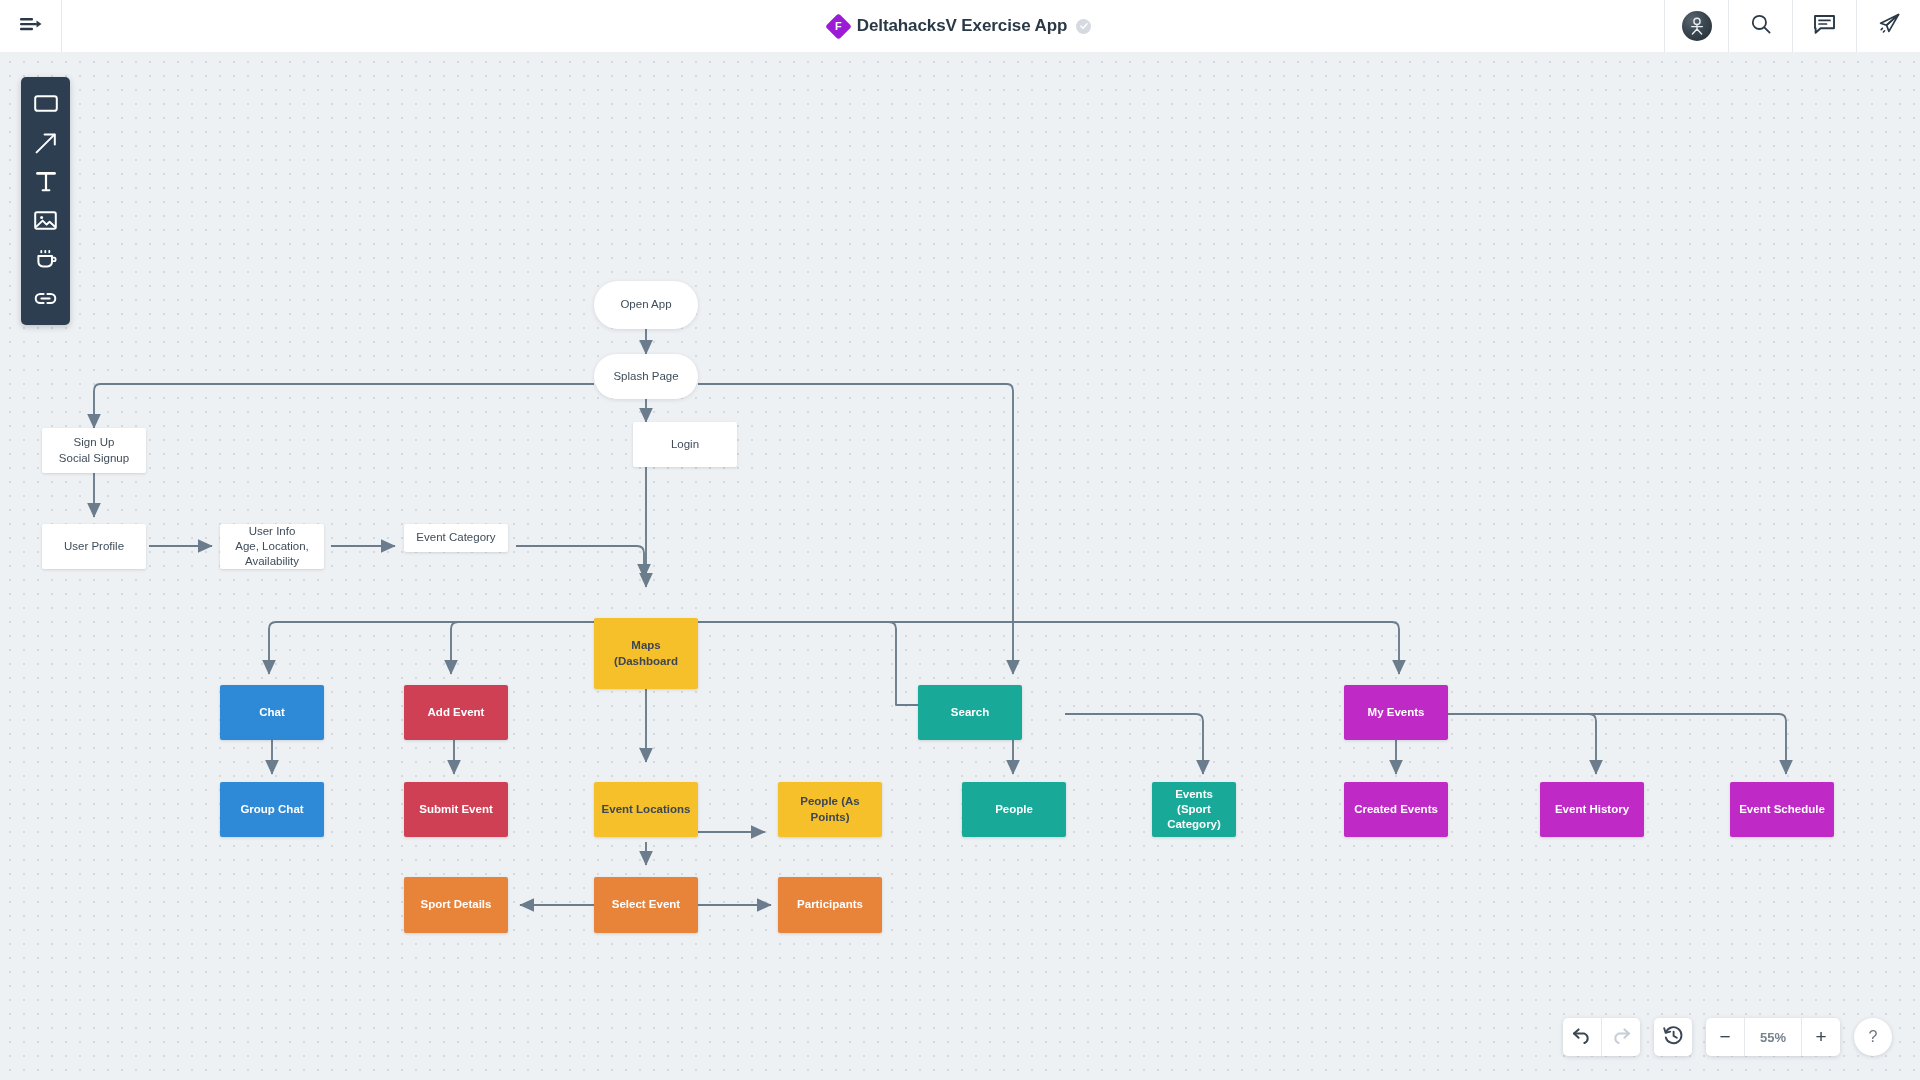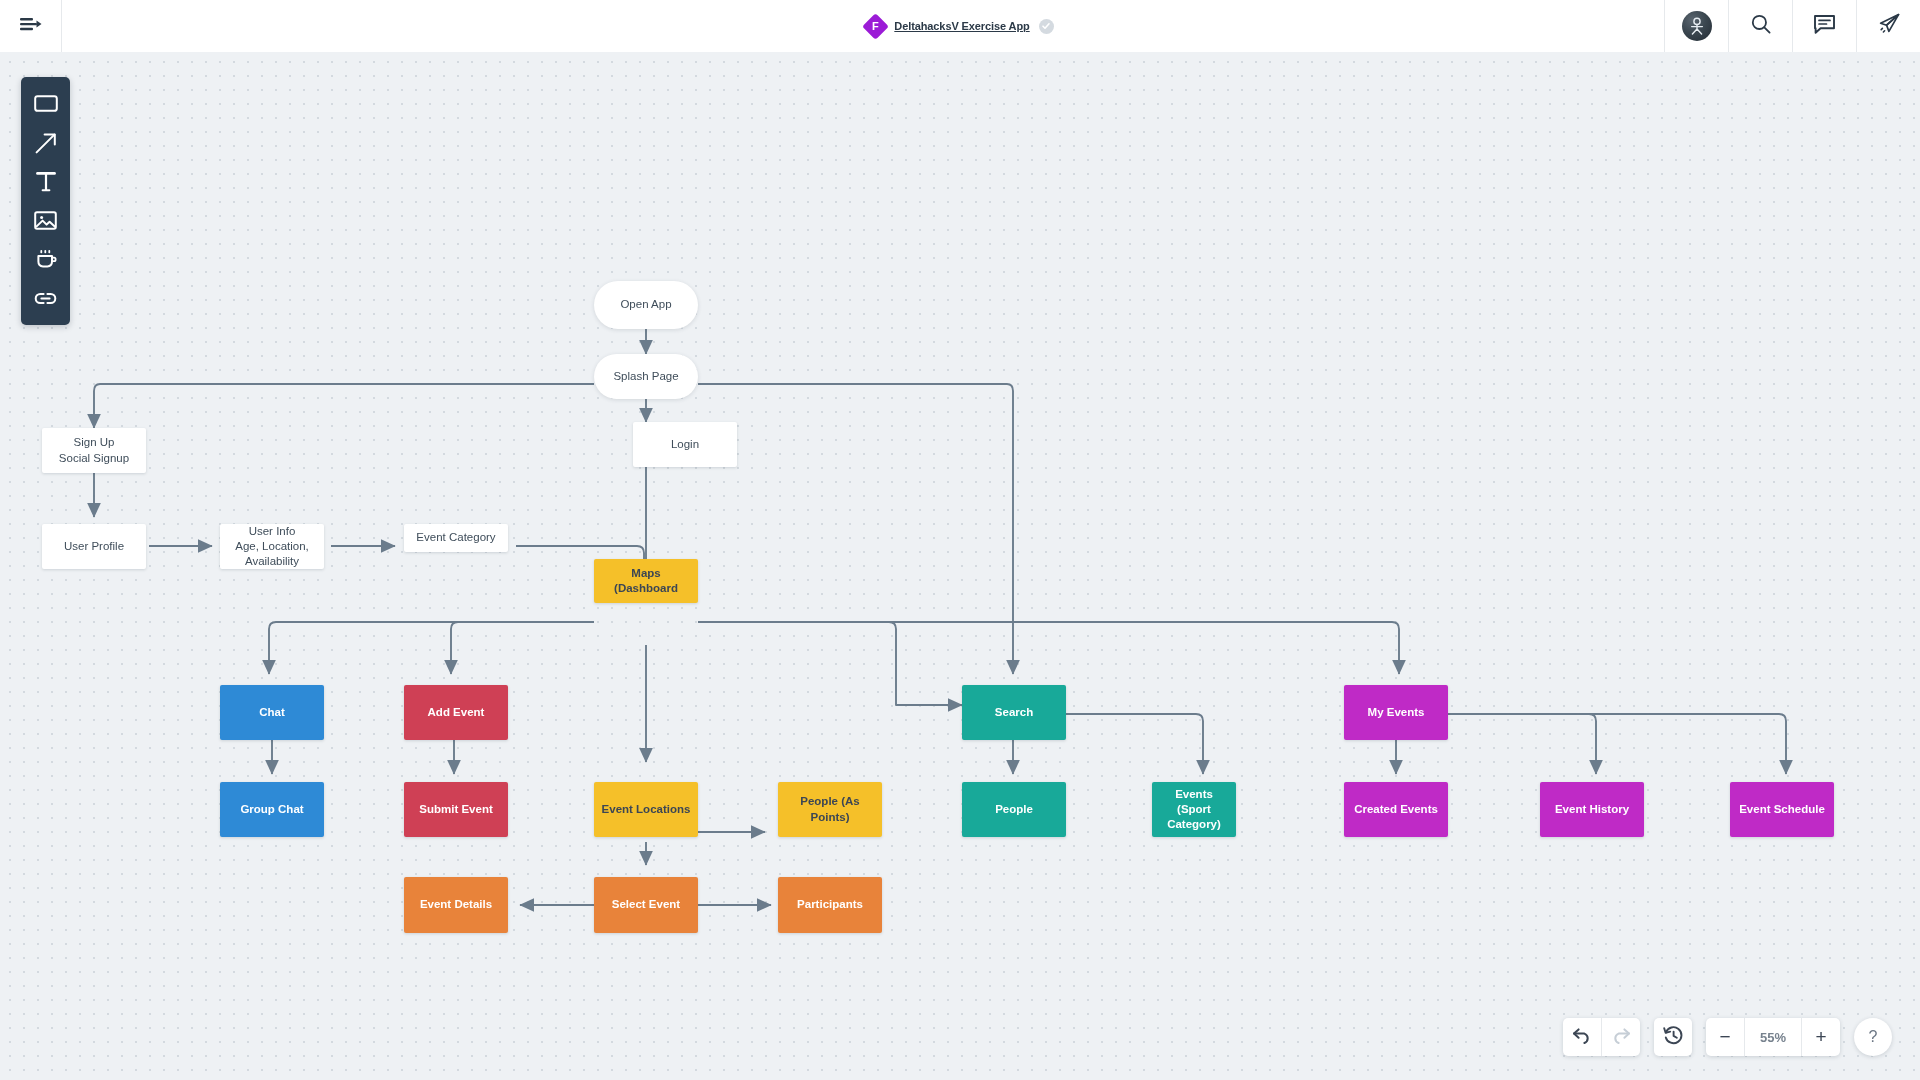--- a/index.html
+++ b/index.html
@@ -29,23 +29,22 @@
   .tb-center > * { pointer-events: auto; }
   .logo-diamond {
     width: 19px; height: 19px; background: #9b1bd6; transform: rotate(45deg);
     border-radius: 3px; display: flex; align-items: center; justify-content: center;
   }
   .logo-diamond span {
     transform: rotate(-45deg); color: #fff; font-size: 11px; font-weight: bold;
     line-height: 1; letter-spacing: 0;
   }
   .doc-title {
-    font-size: 11px; font-weight: bold; color: #2b3947; letter-spacing: -0.1px;
+    font-size: 17px; font-weight: bold; color: #2b3947; letter-spacing: -0.1px;
     white-space: nowrap;
-    text-decoration: underline;
   }
   .check-badge {
     width: 15px; height: 15px; border-radius: 50%; background: #d4dae0;
     display: flex; align-items: center; justify-content: center;
   }
   .check-badge svg { display: block; }
   .tb-right {
     position: absolute; right: 0; top: 0; height: 52px; display: flex; align-items: center;
   }
   .tb-btn {
@@ -259,33 +258,33 @@
       <div class="node white" style="left:220px; top:472px; width:104px; height:45px;">
         <span style="white-space:pre-line">User Info
 Age, Location,
 Availability</span>
       </div>
 
       <div class="node white" style="left:404px; top:472px; width:104px; height:28px;">
         <span>Event Category</span>
       </div>
 
-      <div class="node dark-text" style="left:594px; top:507px; width:104px; height:44px; background:#f5c029;">
+      <div class="node dark-text" style="left:594px; top:566px; width:104px; height:71px; background:#f5c029;">
         <span>Maps (Dashboard</span>
       </div>
 
       <div class="node light-text" style="left:220px; top:633px; width:104px; height:55px; background:#2e8ad6;justify-content:center;">
         <span>Chat</span>
       </div>
 
       <div class="node light-text" style="left:404px; top:633px; width:104px; height:55px; background:#cf4055;">
         <span>Add Event</span>
       </div>
 
-      <div class="node light-text" style="left:962px; top:633px; width:104px; height:55px; background:#18a999;">
+      <div class="node light-text" style="left:918px; top:633px; width:104px; height:55px; background:#18a999;">
         <span>Search</span>
       </div>
 
       <div class="node light-text" style="left:1344px; top:633px; width:104px; height:55px; background:#bf2ac6;">
         <span>My Events</span>
       </div>
 
       <div class="node light-text" style="left:220px; top:730px; width:104px; height:55px; background:#2e8ad6;">
         <span>Group Chat</span>
       </div>
@@ -317,21 +316,21 @@
 
       <div class="node light-text" style="left:1540px; top:730px; width:104px; height:55px; background:#bf2ac6;">
         <span>Event History</span>
       </div>
 
       <div class="node light-text" style="left:1730px; top:730px; width:104px; height:55px; background:#bf2ac6;">
         <span>Event Schedule</span>
       </div>
 
       <div class="node light-text" style="left:404px; top:825px; width:104px; height:56px; background:#e8833a;">
-        <span>Event Details</span>
+        <span>Sport Details</span>
       </div>
 
       <div class="node light-text" style="left:594px; top:825px; width:104px; height:56px; background:#e8833a;">
         <span>Select Event</span>
       </div>
 
       <div class="node light-text" style="left:778px; top:825px; width:104px; height:56px; background:#e8833a;text-align:center;">
         <span>Participants</span>
       </div>
     </div>

